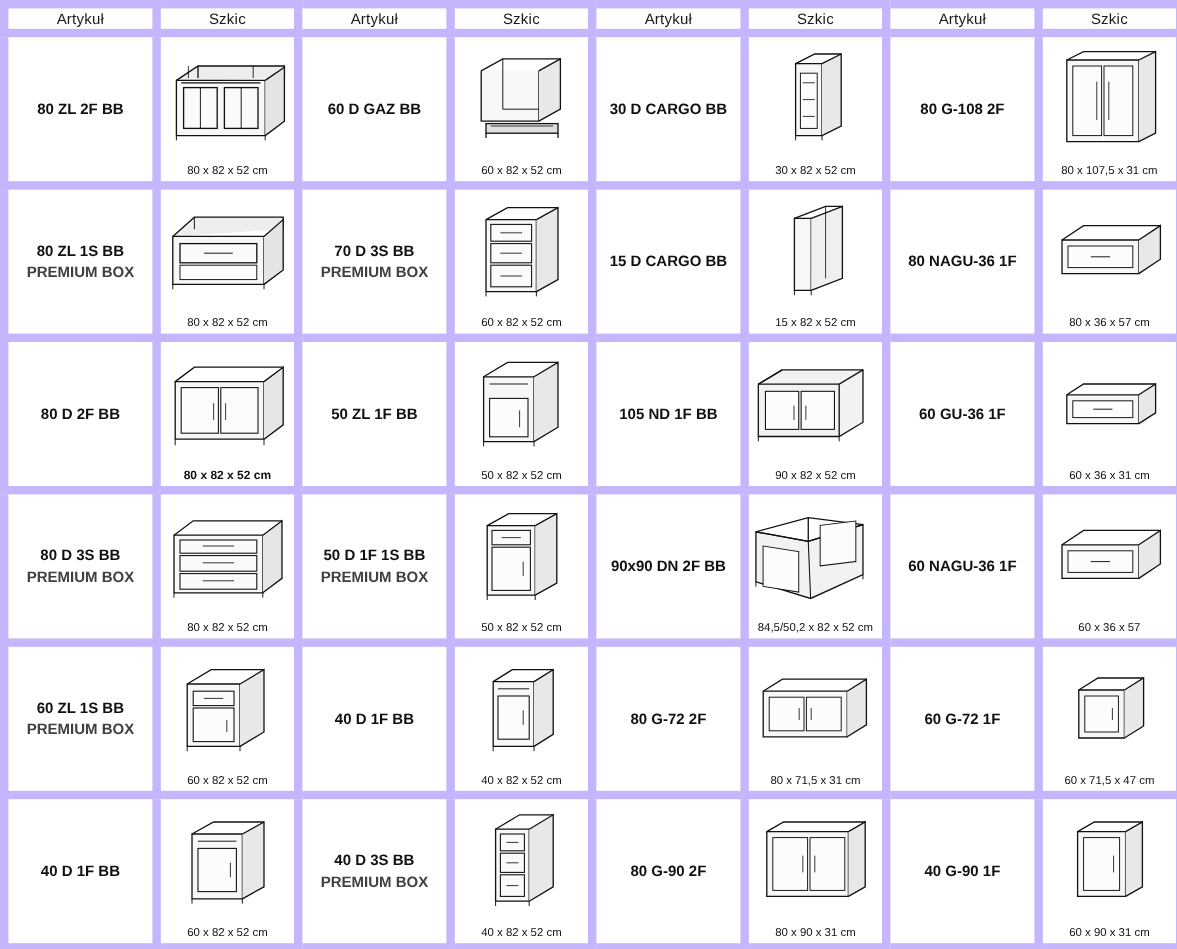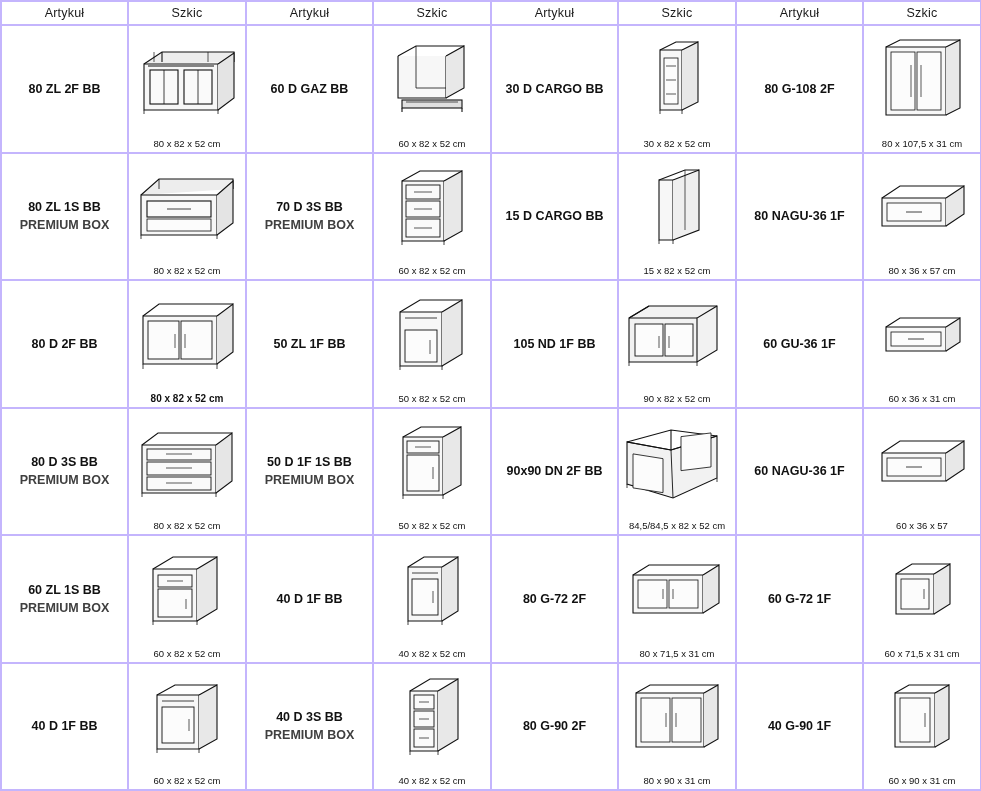--- a/index.html
+++ b/index.html
@@ -14,21 +14,21 @@
     position: relative;
     background: #fff;
   }
   table.catalog {
     border-collapse: collapse;
     width: 981px;
     height: 791px;
     table-layout: fixed;
   }
   table.catalog th, table.catalog td {
-    border: 2px solid #c4b5fd;
+    border: 7px solid #c4b5fd;
     padding: 0;
     vertical-align: middle;
     text-align: center;
   }
   thead th {
     height: 24px;
     font-size: 12.5px;
     font-weight: normal;
     color: #1a1a1a;
     letter-spacing: .2px;
@@ -452,21 +452,21 @@
                 <path d="M6 20 L50 8 L96 14"></path>
                 <path d="M50 8 L50 28"></path>
                 <path d="M6 20 L50 28 L96 14"></path>
                 <path d="M50 28 L52 76" stroke-width="0.9"></path>
                 <rect x="12" y="30" width="30" height="34" fill="#fcfcfc" stroke-width="0.8" transform="skewY(9)"></rect>
                 <rect x="60" y="22" width="30" height="34" fill="#fcfcfc" stroke-width="0.8" transform="skewY(-7)"></rect>
                 <path d="M6 62 L6 66 M96 56 L96 60" stroke-width="0.8"></path>
               </g>
             </svg>
           </div>
-          <div class="dim">84,5/84,5 x 82 x 52 cm</div>
+          <div class="dim">84,5/50,2 x 82 x 52 cm</div>
         </div>
       </td>
 
       <td class="name-cell">
         <span>60 NAGU-36 1F</span>
         <span class="premium"></span>
       </td>
       <td class="sketch-cell">
         <div class="sketch-wrap">
           <div class="sketch-art">
@@ -565,21 +565,21 @@
             <svg width="88" height="70" viewBox="0 0 88 70">
               <g fill="none" stroke="#111" stroke-width="1.1">
                 <path d="M18 18 L18 58 L56 58 L56 18 Z" fill="#f7f7f7"></path>
                 <path d="M56 18 L72 8 L72 48 L56 58" fill="#e8e8e8"></path>
                 <path d="M18 18 L34 8 L72 8"></path>
                 <rect x="23" y="23" width="28" height="30" fill="#fcfcfc" stroke-width="0.8"></rect>
                 <path d="M46 33 L46 43" stroke-width="0.7"></path>
               </g>
             </svg>
           </div>
-          <div class="dim">60 x 71,5 x 31 cm</div>
+          <div class="dim">60 x 71,5 x 47 cm</div>
         </div>
       </td>
     </tr>
 
     <tr>
       <td class="name-cell">
         <span>40 D 1F BB</span>
         <span class="premium"></span>
       </td>
       <td class="sketch-cell">

